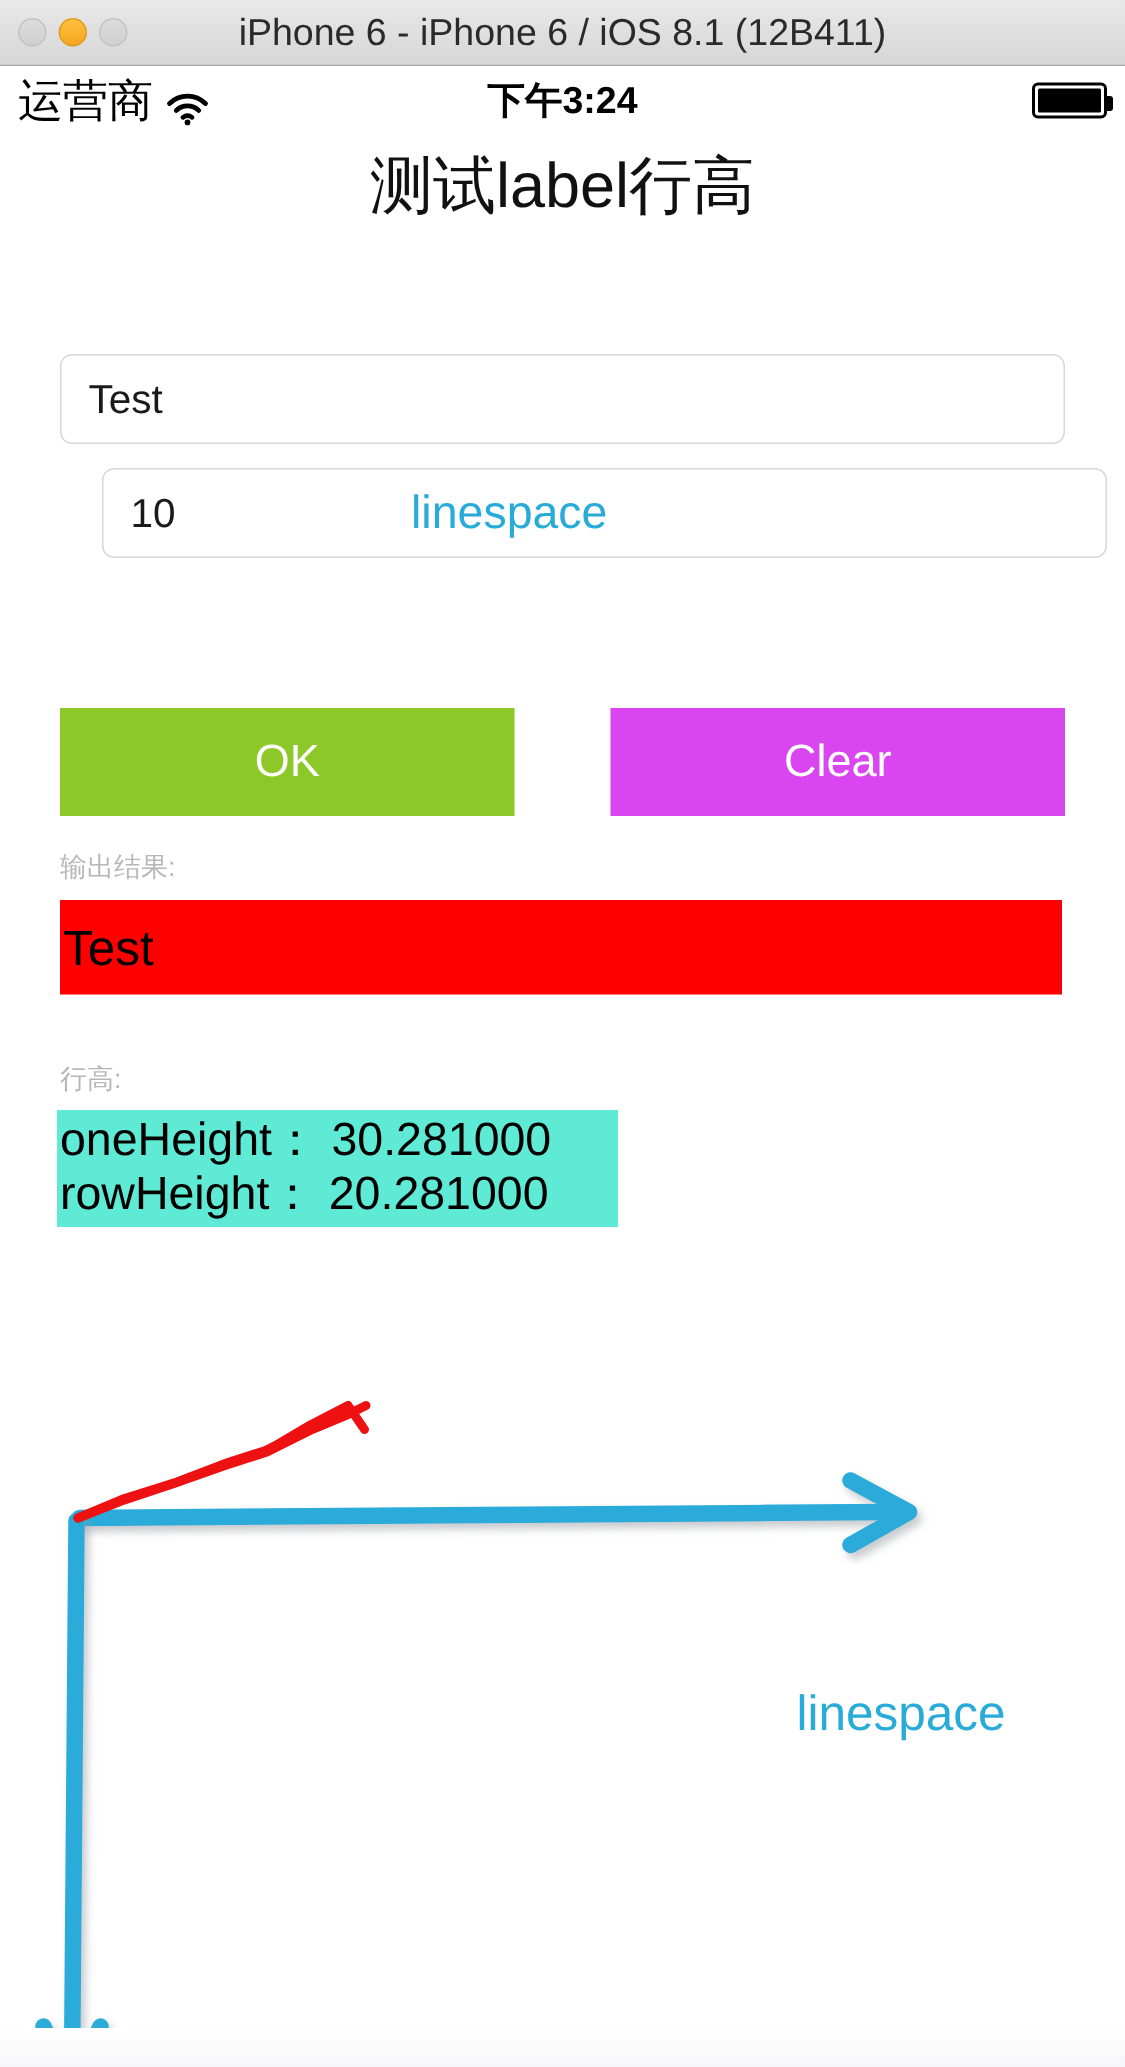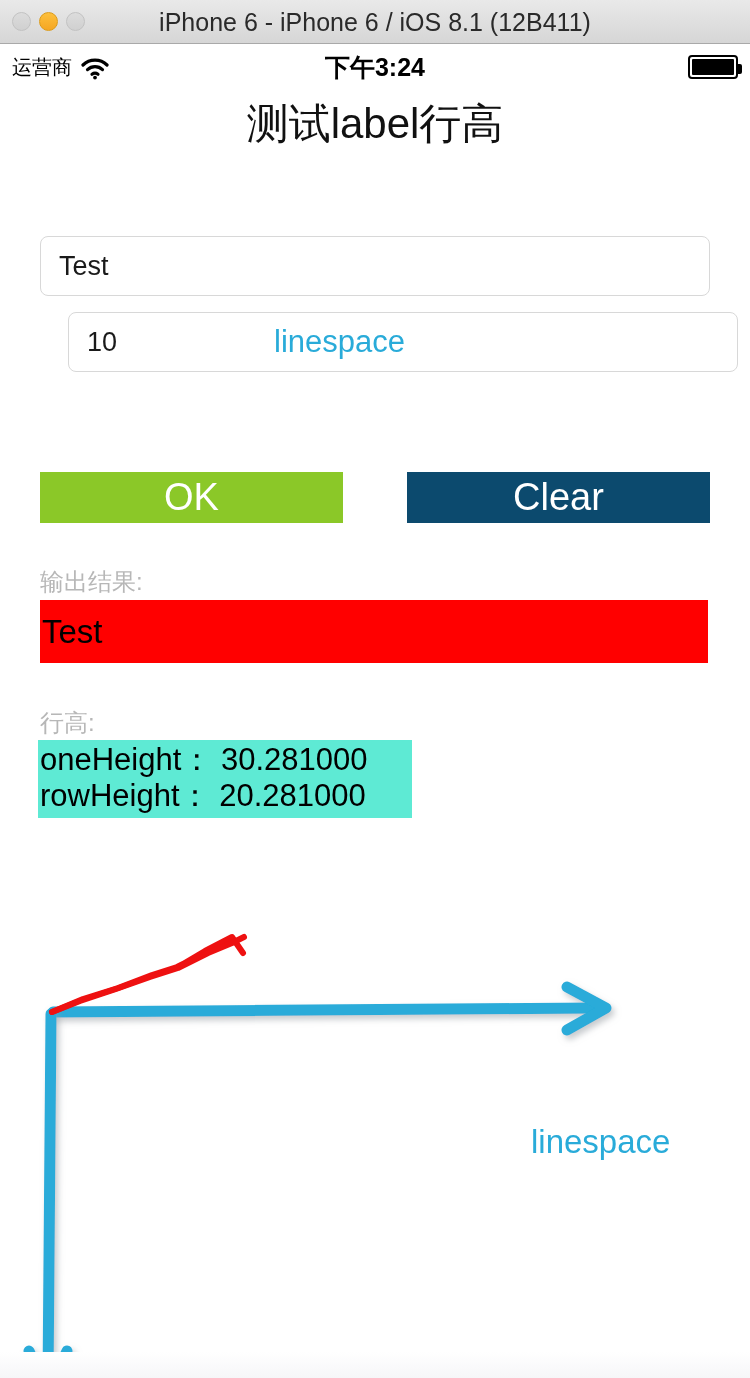--- a/index.html
+++ b/index.html
@@ -68,21 +68,21 @@
     color: #000000;
   }
   .status-left {
     position: absolute;
     left: 12px;
     top: 0;
     height: 46px;
     display: flex;
     align-items: center;
     gap: 9px;
-    font-size: 20px;
+    font-size: 30px;
     font-weight: 400;
   }
   .wifi-icon {
     display: inline-block;
     width: 28px;
     height: 22px;
     position: relative;
     top: 2px;
   }
   .status-time {
@@ -171,46 +171,46 @@
   .field-inline-label {
     position: absolute;
     left: 205px;
     font-size: 31px;
     color: #29abd9;
   }
 
   .btn {
     position: absolute;
     top: 382px;
-    height: 51px;
+    height: 72px;
     border: none;
     color: #ffffff;
-    font-size: 38px;
+    font-size: 30px;
     font-family: "Liberation Sans", "DejaVu Sans", sans-serif;
     display: flex;
     align-items: center;
     justify-content: center;
     padding: 0;
     cursor: pointer;
   }
   #btn-ok {
     left: 40px;
     width: 303px;
     background: #8bc828;
   }
   #btn-clear {
     left: 407px;
     width: 303px;
-    background: #0c4a6e;
+    background: #d946ef;
   }
 
   .section-caption {
     position: absolute;
     left: 40px;
-    font-size: 24px;
+    font-size: 18px;
     color: #b7b7b7;
   }
   #caption-output { top: 476px; }
   #caption-height { top: 617px; }
 
   .output-box {
     position: absolute;
     left: 40px;
     top: 510px;
     width: 668px;

